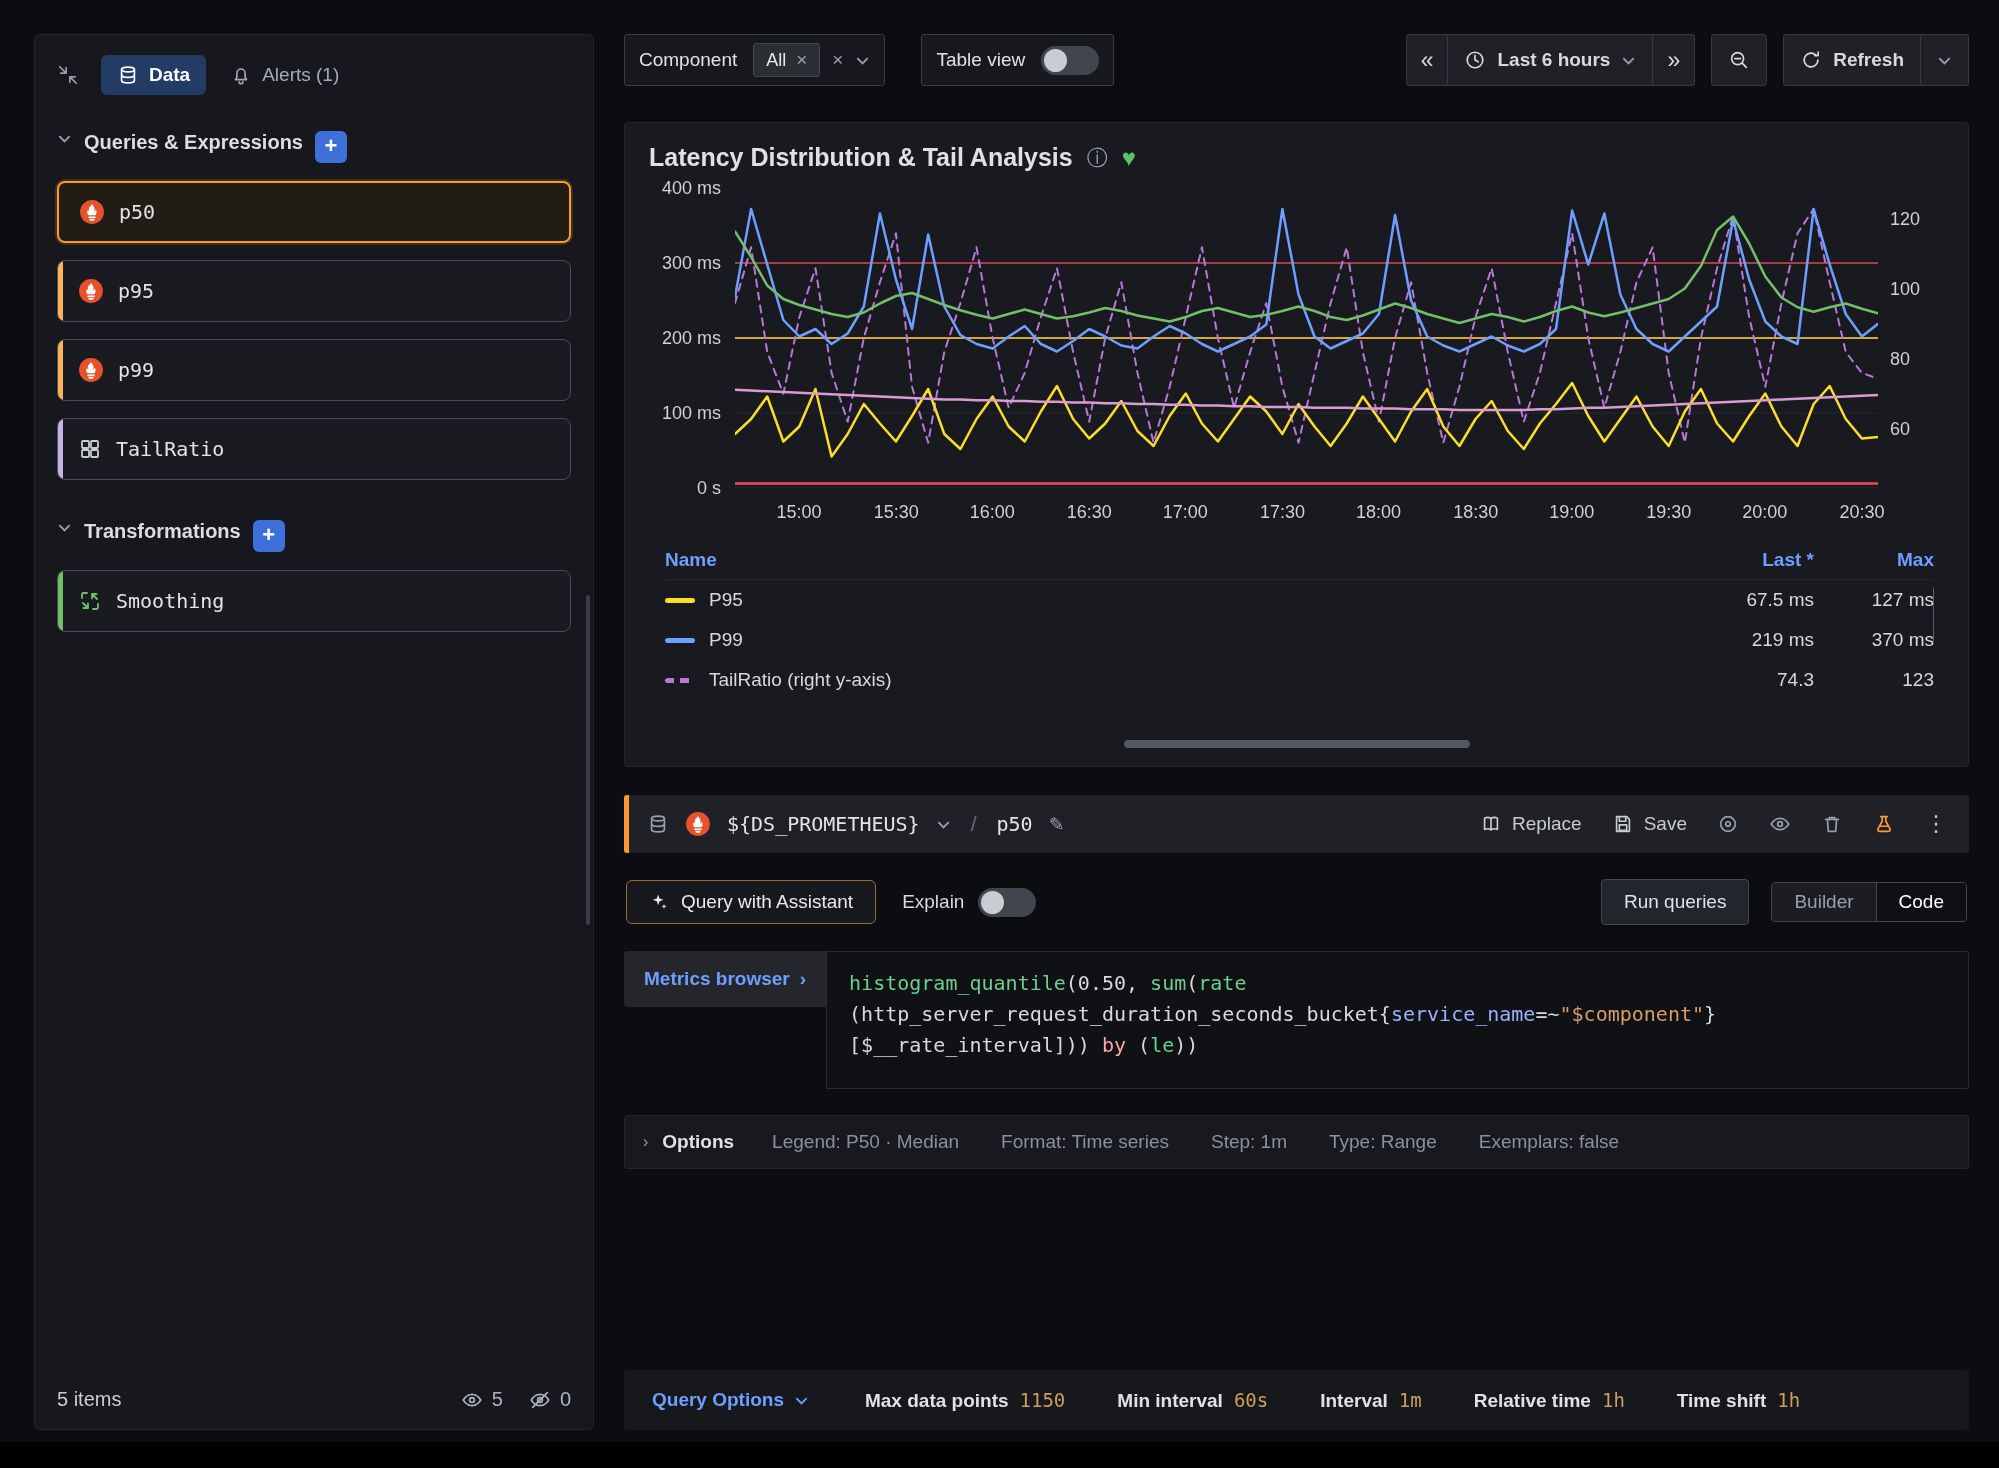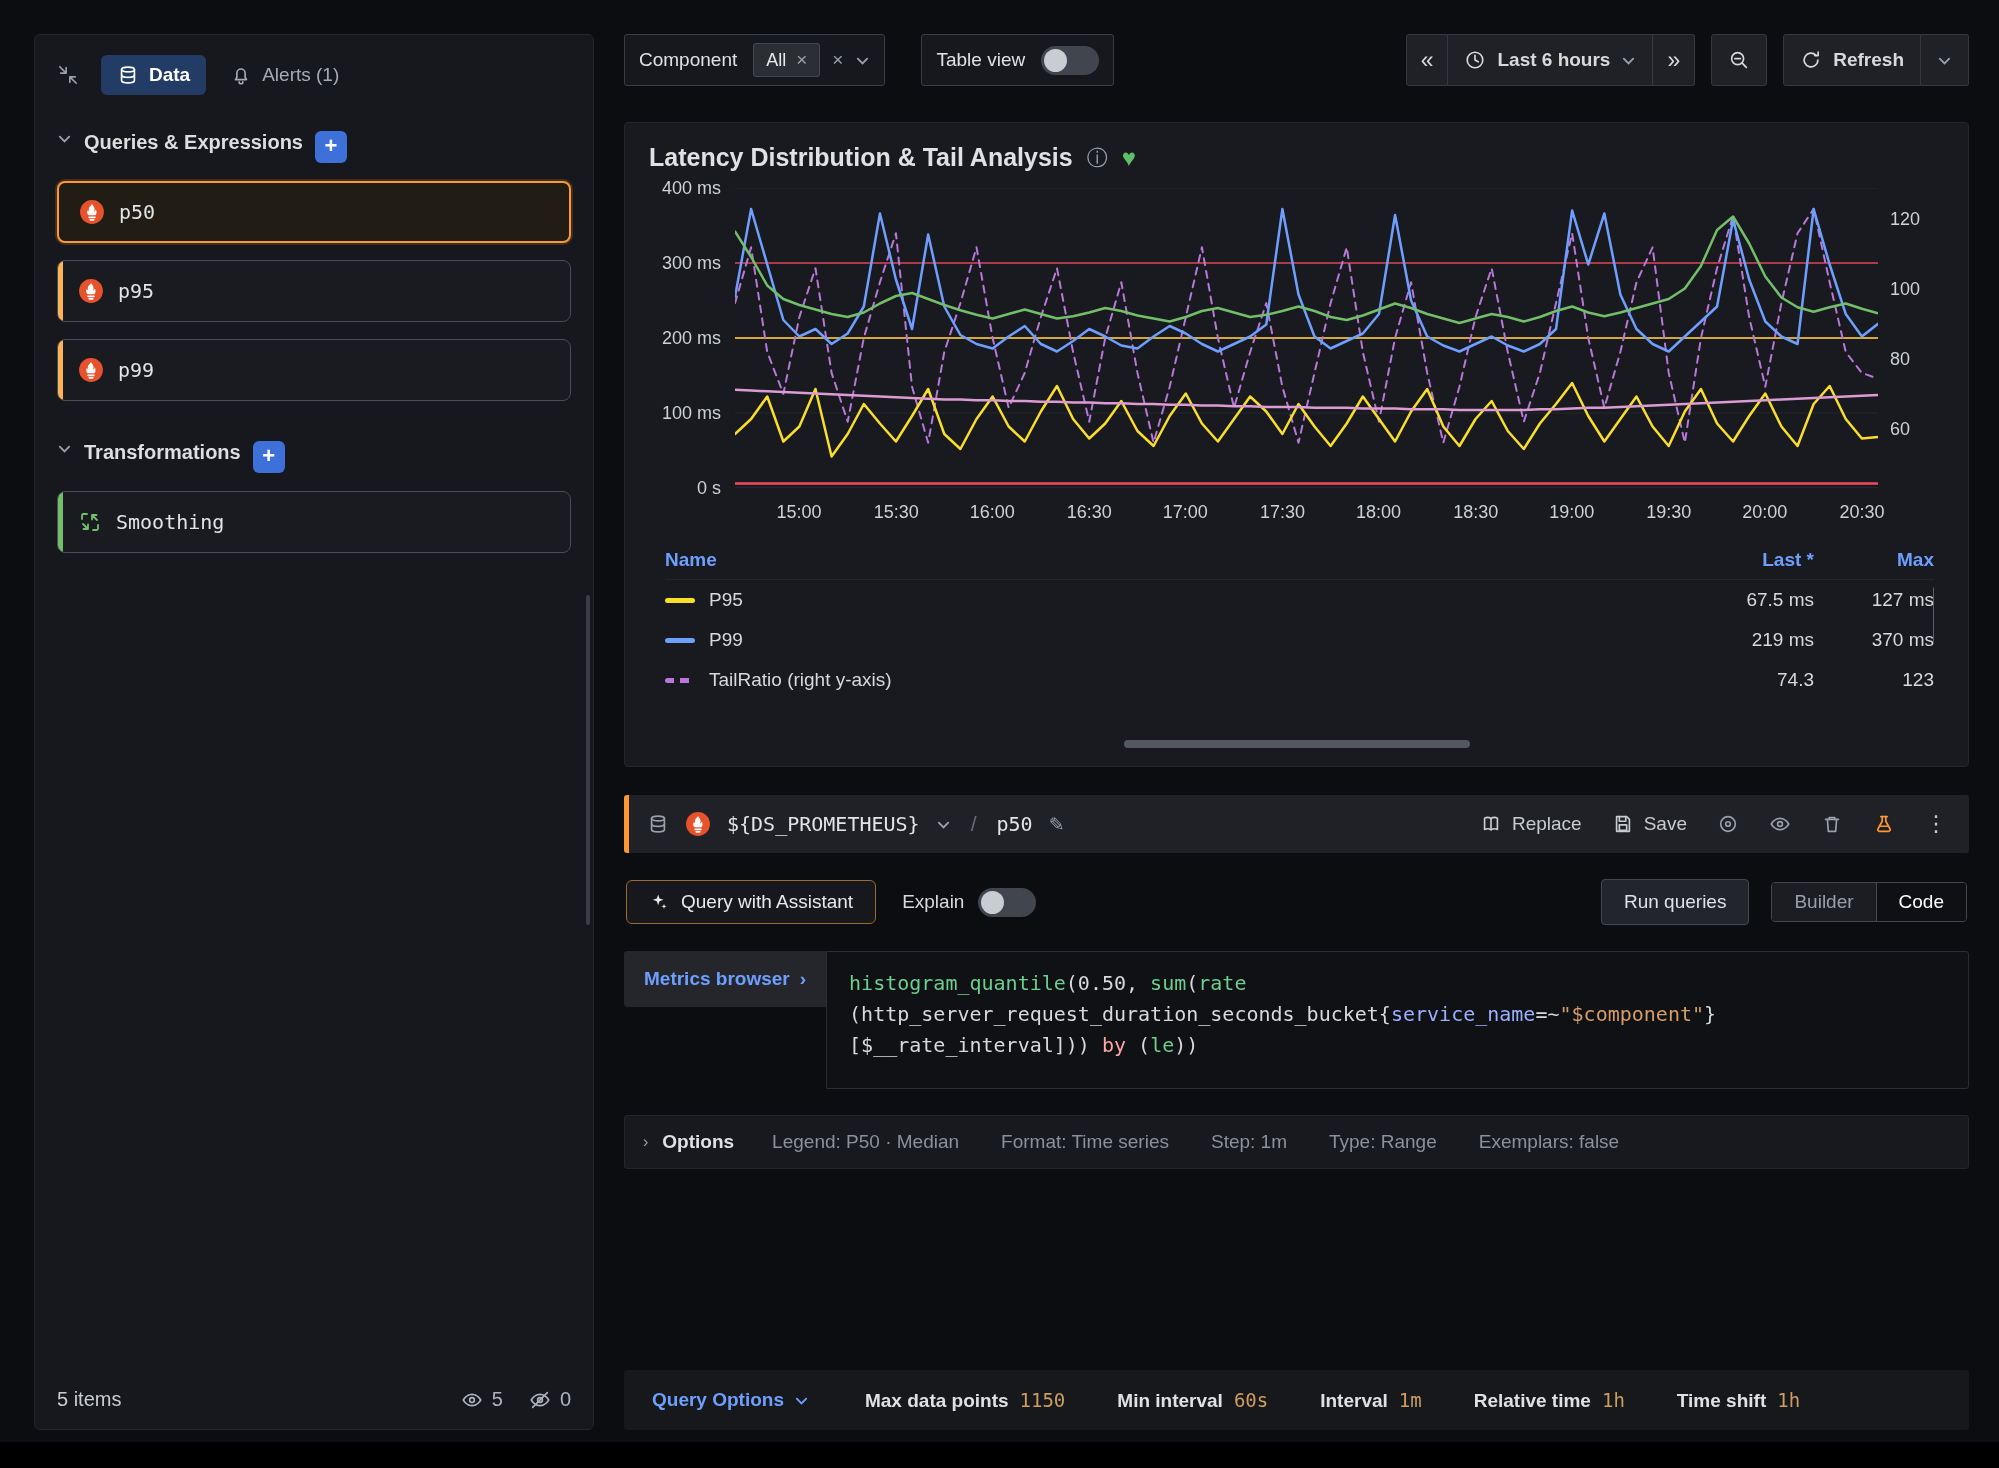--- a/index.html
+++ b/index.html
@@ -184,20 +184,32 @@
           <span class="icon">
             <svg width="26" height="26" viewBox="0 0 24 24">
               <circle cx="12" cy="12" r="11" fill="#e6522c"></circle>
               <path fill="#fff" d="M12 4.5c.9 1.6 2.4 2.8 2.4 5 0 1.4-.9 2.3-.9 2.3s1.9-.4 1.9-2c1 1.2 1.3 4.2-.4 5.2H9c-1.7-1-1.8-3.6-.7-5.1.2 1 1.2 1.7 1.2 1.7s-.7-1.6-.3-3.2c.4-1.5 1.9-2.3 2.8-3.9z"></path>
               <rect x="8.5" y="16.2" width="7" height="1.5" rx=".75" fill="#fff"></rect>
               <rect x="9.6" y="18.5" width="4.8" height="1.5" rx=".75" fill="#fff"></rect>
             </svg>
           </span>
           <span class="q-label">p99</span>
         </div>
+        <div class="query-item">
+          <span class="accent" style="background:#c5b3e6"></span>
+          <span class="icon">
+            <svg width="24" height="24" viewBox="0 0 24 24" fill="none" stroke="#c9ccd1" stroke-width="1.8">
+              <rect x="4" y="4" width="7" height="7" rx="1"></rect>
+              <rect x="13" y="4" width="7" height="7" rx="1"></rect>
+              <rect x="4" y="13" width="7" height="7" rx="1"></rect>
+              <rect x="13" y="13" width="7" height="7" rx="1"></rect>
+            </svg>
+          </span>
+          <span class="q-label">TailRatio</span>
+        </div>
       </div>
 
     <div class="section-header">
       <span class="icon chev-i">
           <svg width="15" height="15" viewBox="0 0 16 16" fill="none" stroke="#9aa0a6" stroke-width="2" stroke-linecap="round">
             <path d="M3 6l5 5 5-5"></path>
           </svg>
         </span>
       <span class="section-title">Transformations</span>
       <span class="plus-btn">+</span>

